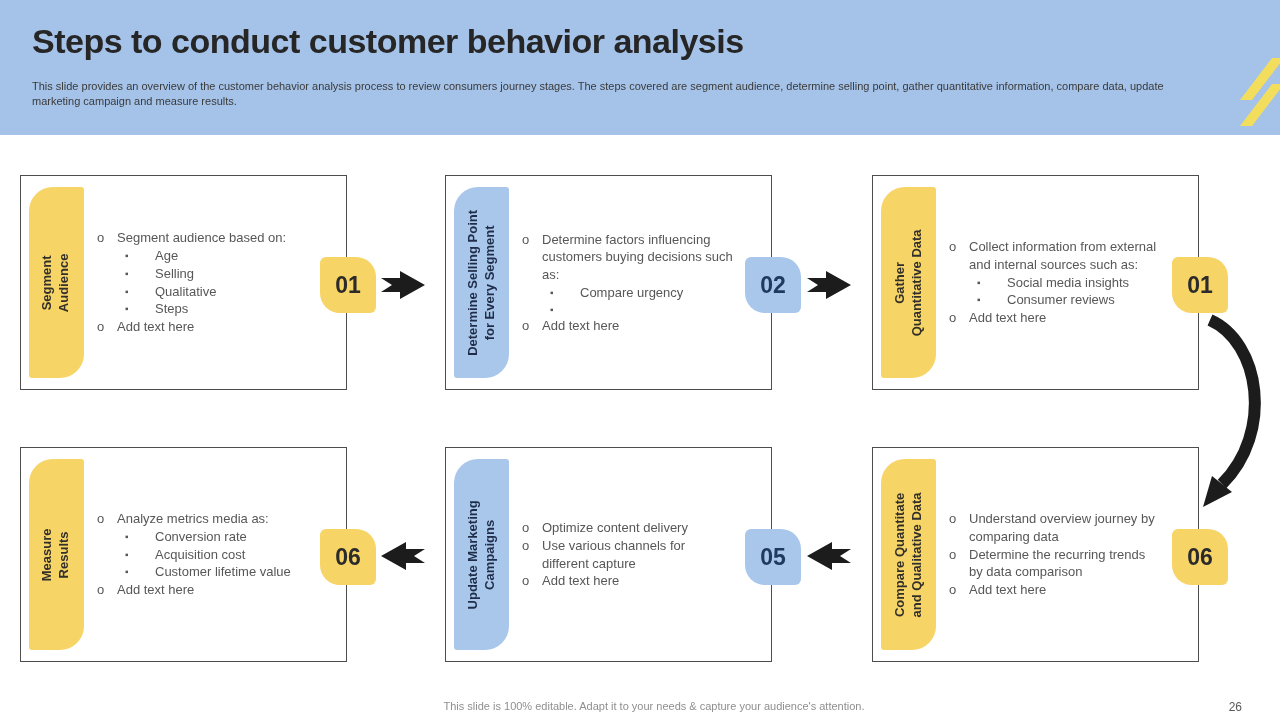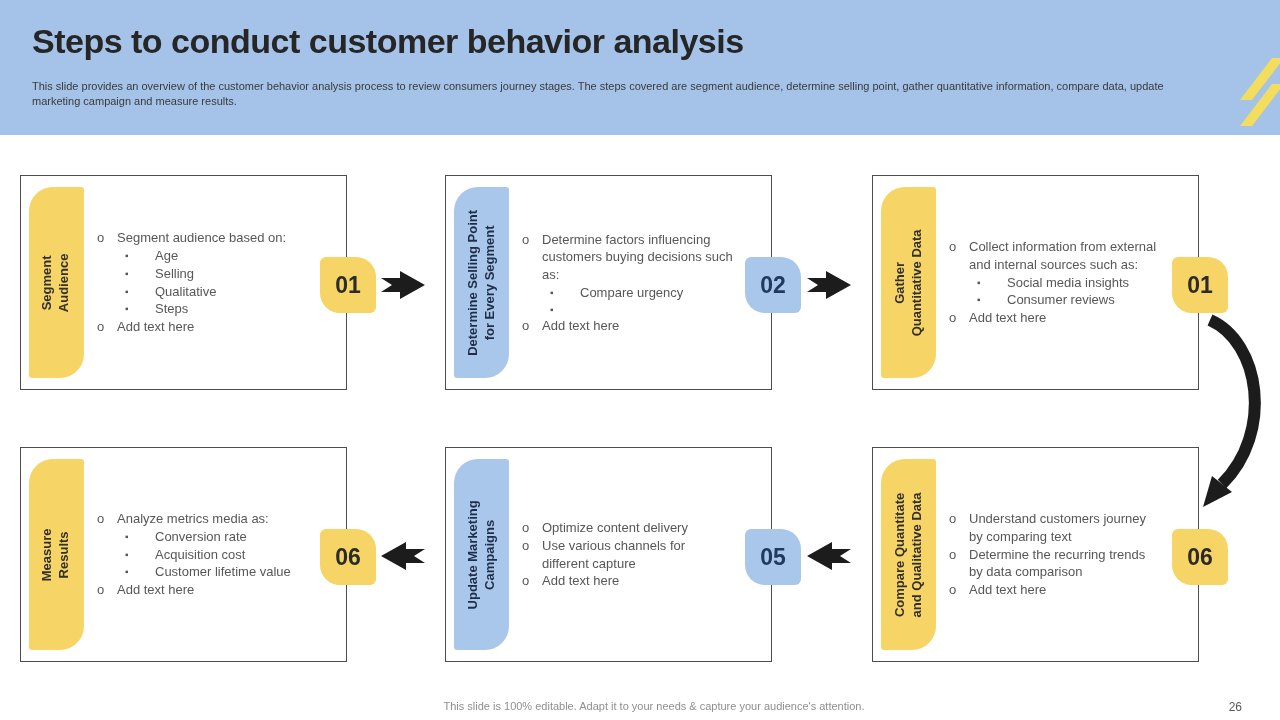--- a/index.html
+++ b/index.html
@@ -183,21 +183,21 @@
     <div class="step-box theme-yellow" style="left: 872px; top: 447px;">
       <div class="tab">
         <div class="tab-label">
           <div>Compare Quantitate</div>
           <div>and Qualitative Data</div>
         </div>
       </div>
       <div class="content">
         <div class="bullet lvl1">
           <span class="marker">o</span>
-          <span class="btext">Understand customers journey by comparing text</span>
+          <span class="btext">Understand overview journey by comparing data</span>
         </div>
         <div class="bullet lvl1">
           <span class="marker">o</span>
           <span class="btext">Determine the recurring trends by data comparison</span>
         </div>
         <div class="bullet lvl1">
           <span class="marker">o</span>
           <span class="btext">Add text here</span>
         </div>
       </div>

